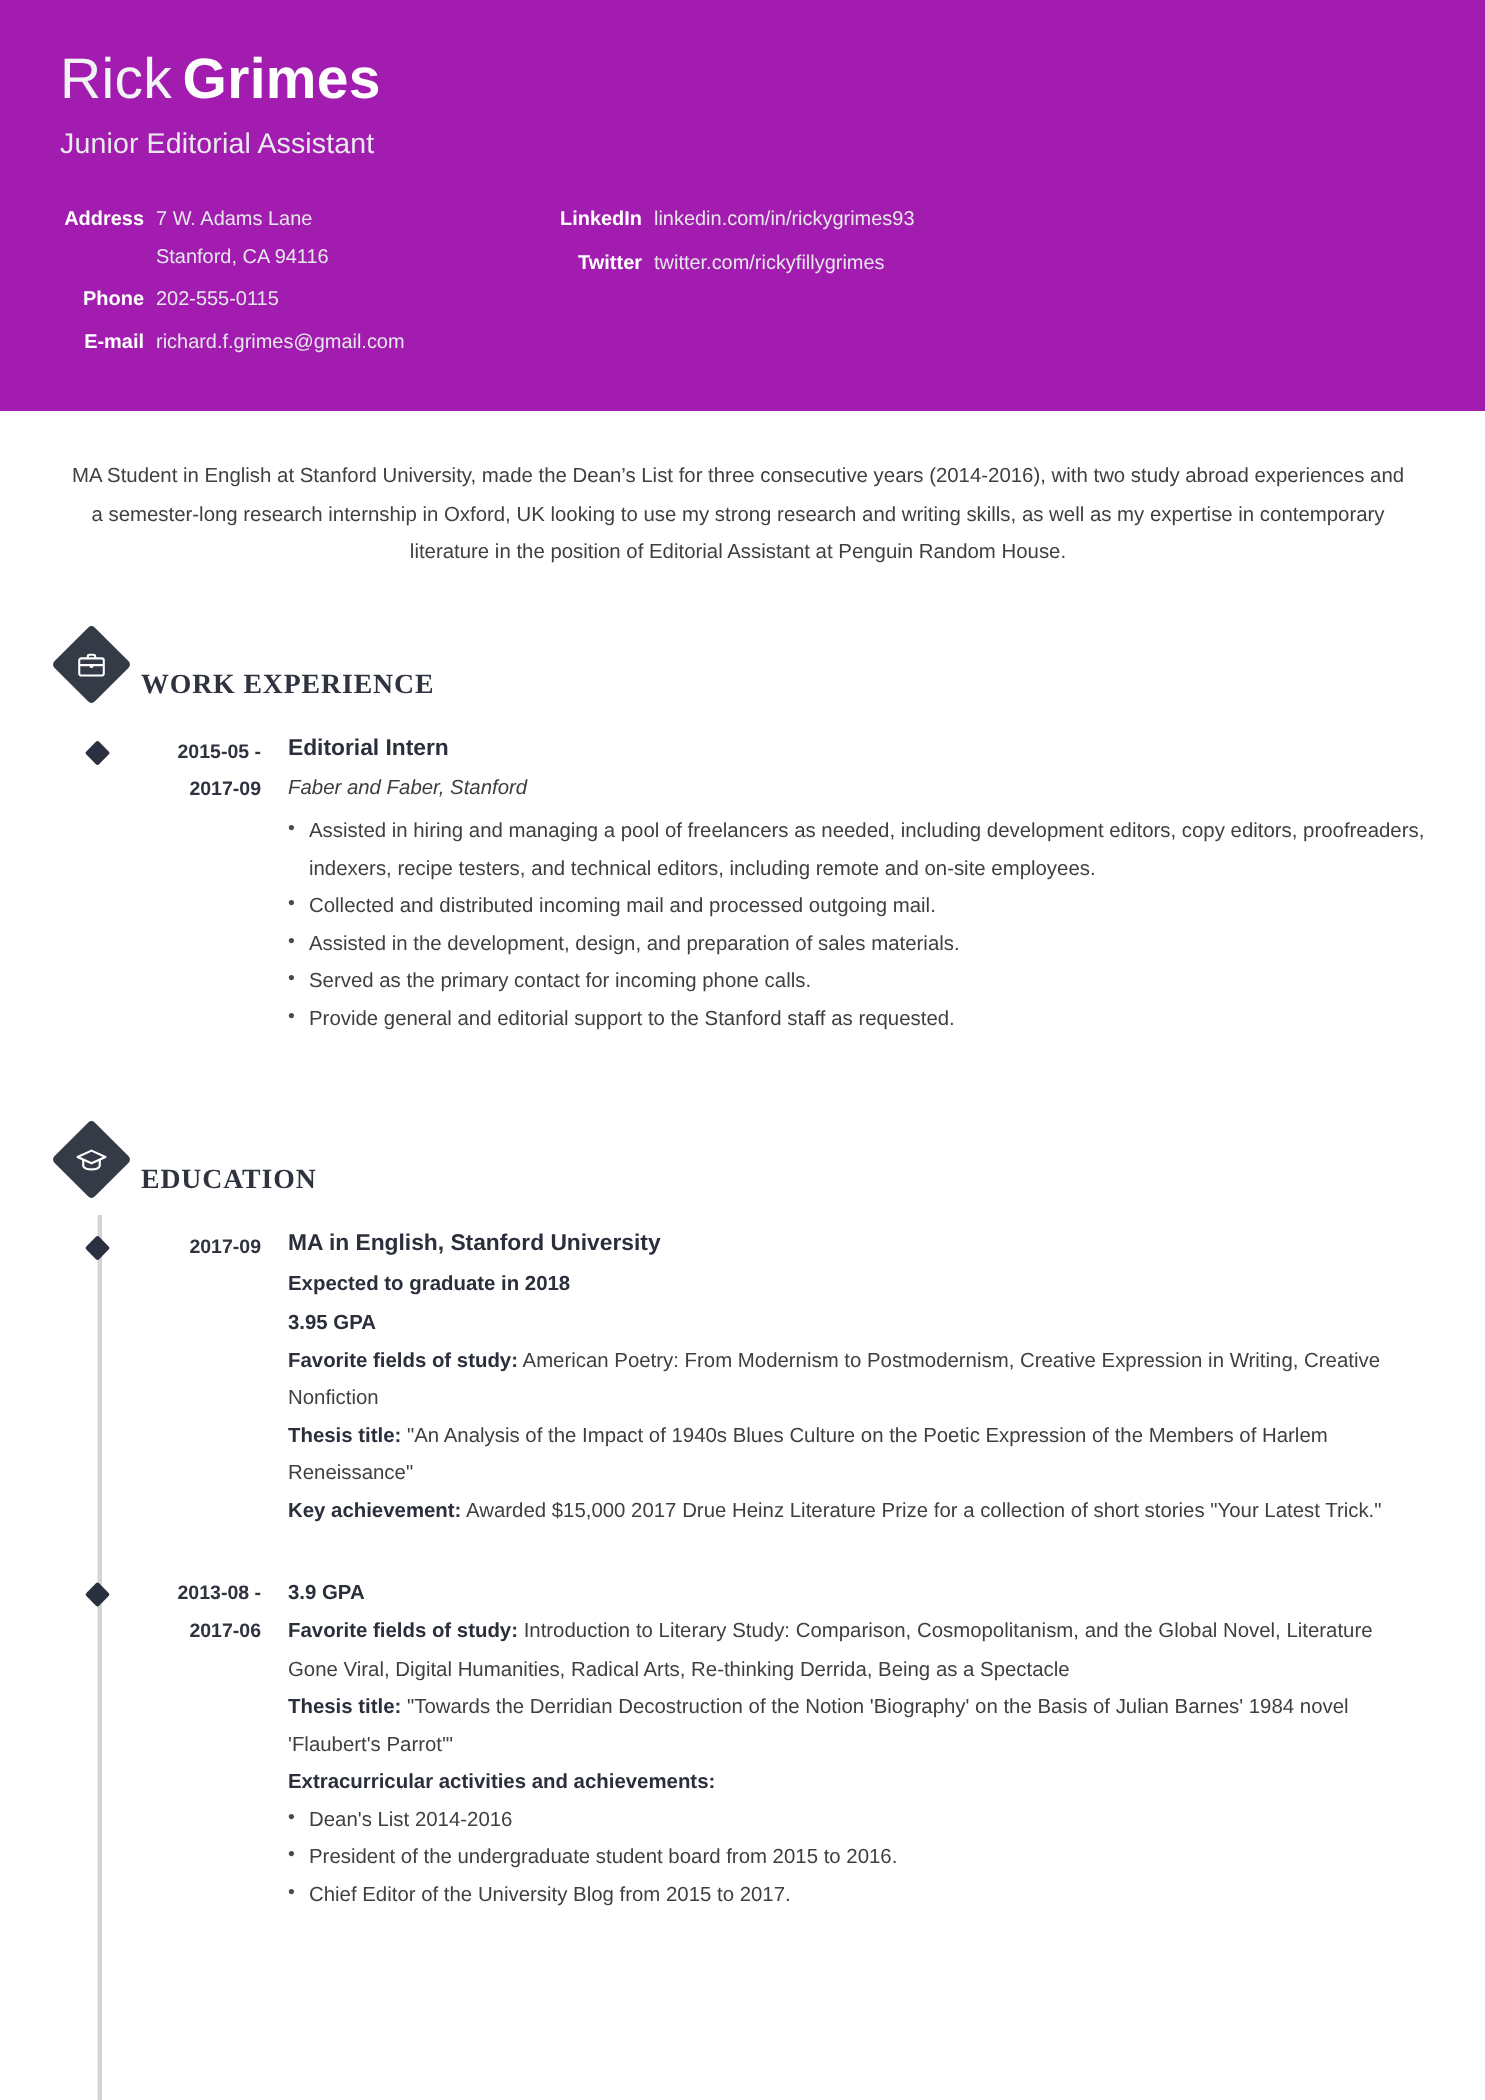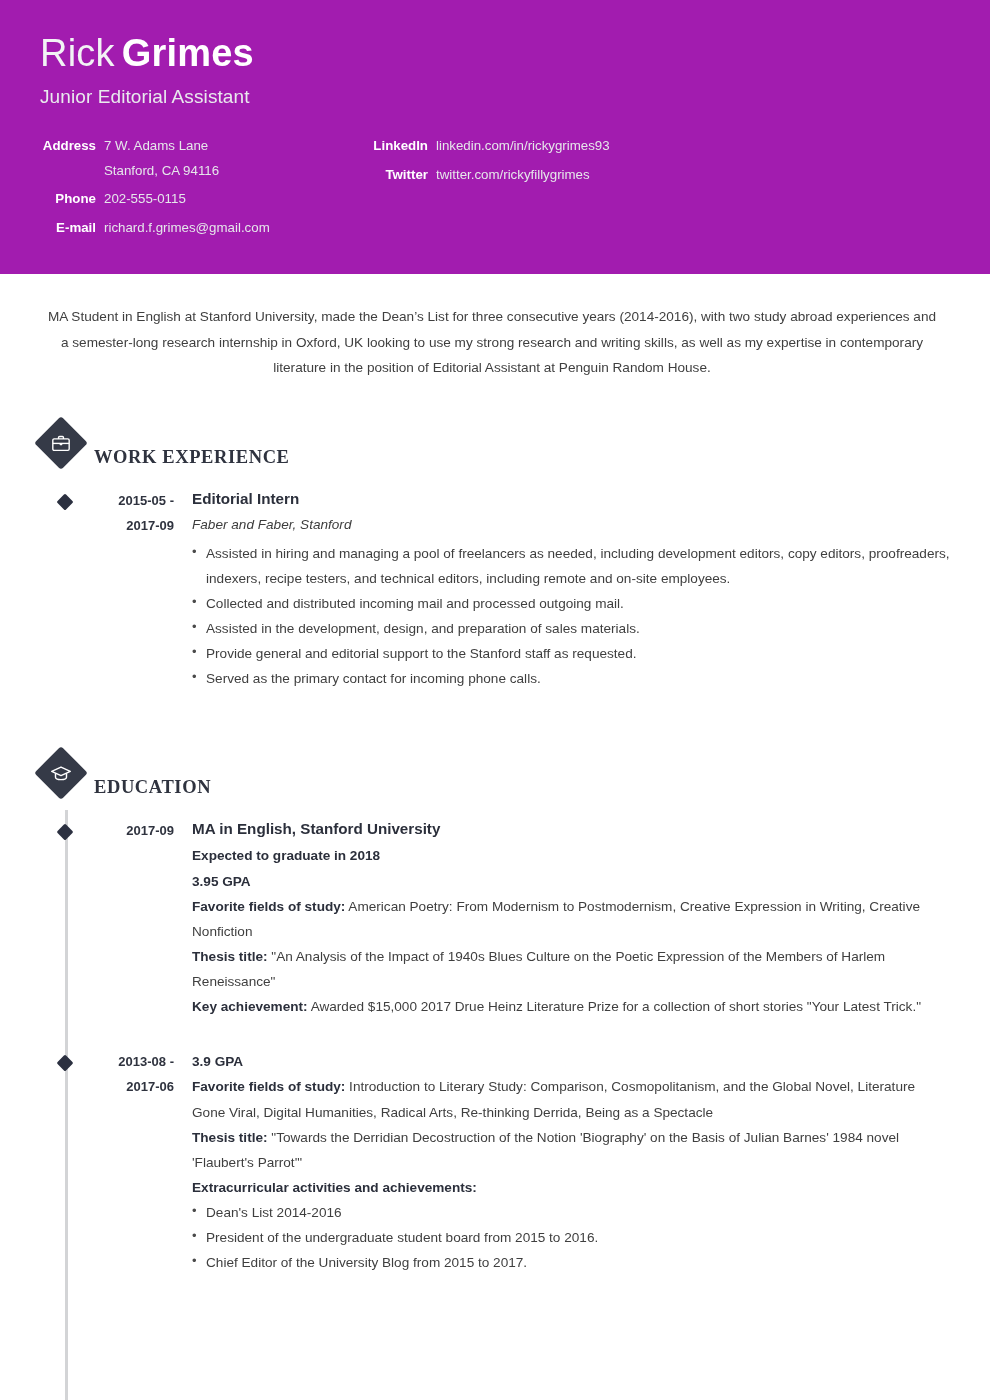--- a/index.html
+++ b/index.html
@@ -325,22 +325,22 @@
         <div>2015-05 -</div>
         <div>2017-09</div>
       </div>
       <div class="detail-col">
         <div class="entry-title">Editorial Intern</div>
         <div class="entry-sub">Faber and Faber, Stanford</div>
         <ul class="bullets">
           <li>Assisted in hiring and managing a pool of freelancers as needed, including development editors, copy editors, proofreaders, indexers, recipe testers, and technical editors, including remote and on-site employees.</li>
           <li>Collected and distributed incoming mail and processed outgoing mail.</li>
           <li>Assisted in the development, design, and preparation of sales materials.</li>
+          <li>Served as the primary contact for incoming phone calls.</li>
           <li>Provide general and editorial support to the Stanford staff as requested.</li>
-          <li>Served as the primary contact for incoming phone calls.</li>
         </ul>
       </div>
     </div>
 
   </div>
 
   <div class="section education">
 
     <div class="section-head">
       <span class="badge">

